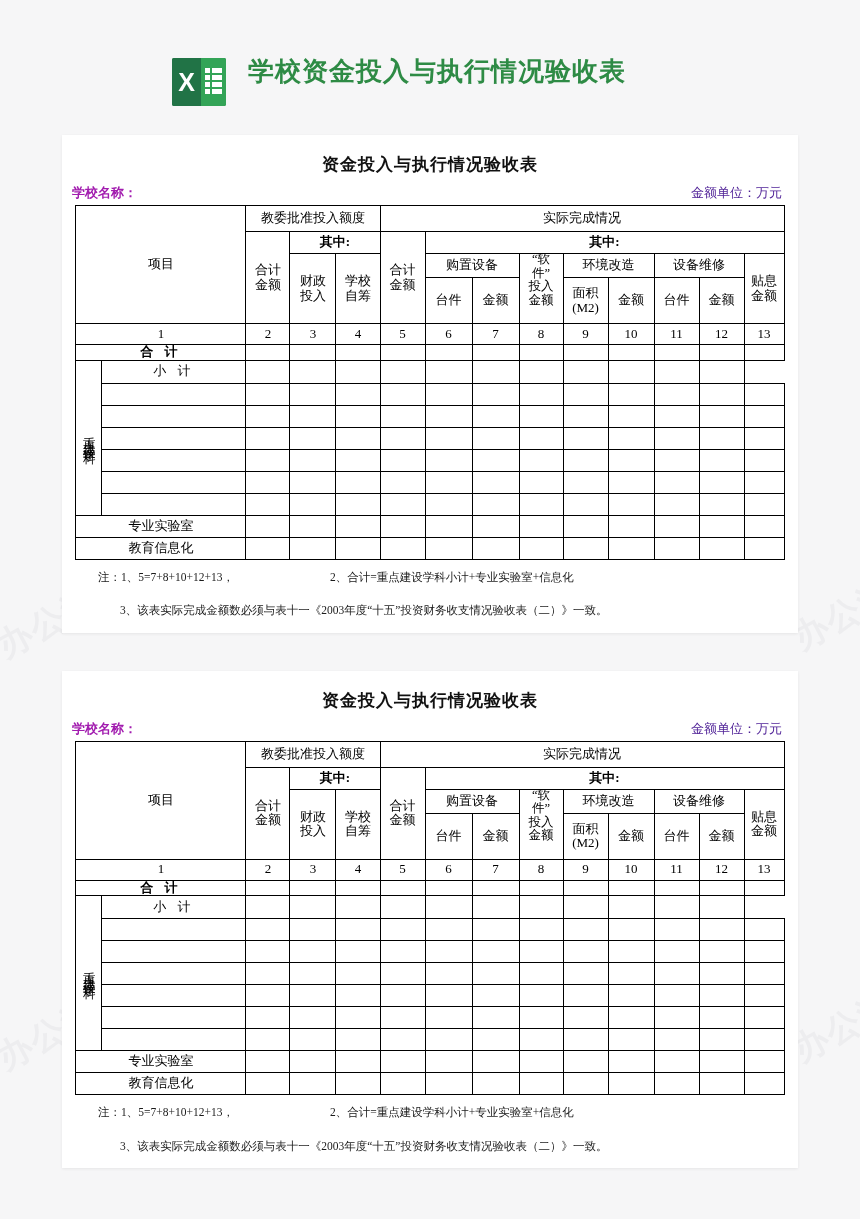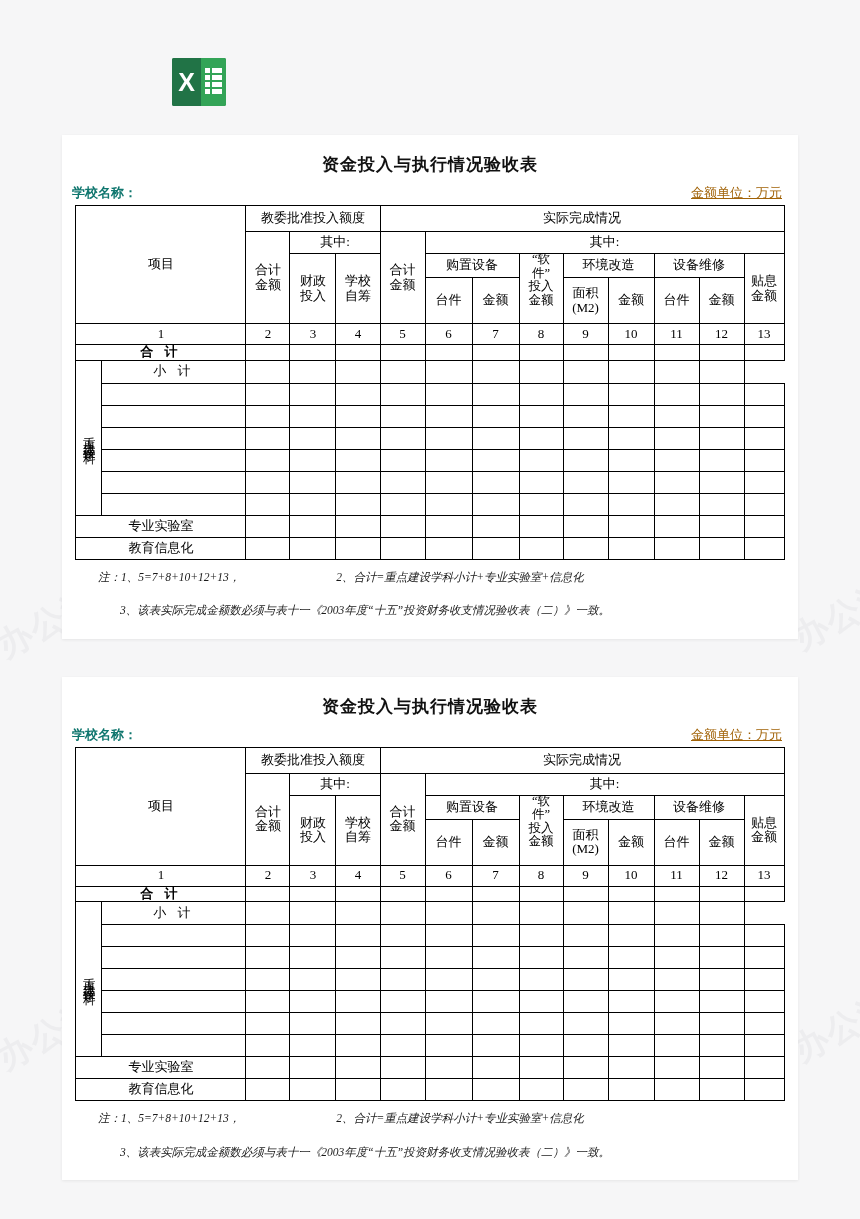--- a/index.html
+++ b/index.html
@@ -97,21 +97,21 @@
   }
   .sub-meta .sep { display: inline-block; padding: 0 14px; font-weight: 400; color: #3a3a3a; }
 
   
   .sheet {
     position: relative;
     z-index: 1;
     background: #ffffff;
     width: 736px;
     margin: 0 auto 38px auto;
-    padding: 16px 0 18px 0;
+    padding: 16px 0 12px 0;
     box-shadow: 0 1px 3px rgba(0,0,0,.07);
   }
   .sheet-title {
     text-align: center;
     font-size: 17px;
     font-weight: 700;
     font-family: "Liberation Sans", sans-serif;
     letter-spacing: 1px;
     color: #111;
     margin: 2px 0 8px 0;
@@ -120,47 +120,46 @@
     display: flex;
     justify-content: space-between;
     align-items: flex-end;
     padding: 0 16px 3px 10px;
     font-size: 12.5px;
   }
   .school-name {
     font-weight: 700;
     font-family: "Liberation Sans", sans-serif;
     font-size: 13px;
-    color: #0f766e;
+    color: #a21caf;
   }
   .unit-note {
     font-family: "Liberation Serif", serif;
     font-size: 13px;
-    color: #a16207;
-    text-decoration: underline;
+    color: #4c1d95;
   }
 
   table.grid-table {
     border-collapse: collapse;
     table-layout: fixed;
     width: 708px;
     margin: 0 auto;
     font-family: "Liberation Serif", "DejaVu Serif", serif;
     font-size: 12px;
     color: #000;
   }
   table.grid-table td {
     border: 1px solid #000;
     text-align: center;
     vertical-align: middle;
     padding: 0 1px;
     line-height: 1.12;
     overflow: hidden;
   }
-  td.tl { text-align: left; padding-left: 4px; }
+  td.tl { text-align: left; padding-left: 4px; font-weight: bold; }
   .hrow1 td { height: 26px; font-size: 13px; }
   .hrow2 td { height: 22px; font-size: 13px; }
   .hrow3 td { height: 24px; font-size: 13px; }
   .hrow4 td { height: 46px; font-size: 13px; }
   .numrow td { height: 21px; font-size: 13px; font-weight: 400; }
   .bodyrow td { height: 22px; }
   .totalrow td { height: 15px; font-weight: 700; letter-spacing: 4px; font-size: 13px; }
   .subrow td  { height: 23px; letter-spacing: 4px; font-size: 13px; }
   .namedrow td { font-size: 13px; }
 
@@ -181,21 +180,20 @@
     font-size: 12.5px;
   }
 
   .notes {
     margin: 8px auto 0 auto;
     width: 708px;
     font-family: "Liberation Serif", serif;
     font-size: 11.5px;
     color: #1a1a1a;
     line-height: 1.7;
-    font-style: italic;
   }
   .notes .l1 { padding-left: 22px; }
   .notes .l1 .gap { display: inline-block; width: 96px; }
   .notes .l2 { padding-left: 44px; margin-top: 14px; }
 </style>
 </head>
 <body>
 
 <div class="wm wm1">办公汇</div>
 <div class="wm wm2">办公汇</div>
@@ -212,20 +210,21 @@
         <i></i>
         <i></i>
         <i></i>
         <i></i>
         <i></i>
         <i></i>
         <i></i>
     </div>
   </div>
   <div class="title-block">
+    <div class="main-title">学校资金投入与执行情况验收表</div>
   </div>
 </div>
 
 <div class="sheet">
   <div class="sheet-title">资金投入与执行情况验收表</div>
   <div class="meta-row">
     <span class="school-name">学校名称：</span>
     <span class="unit-note">金额单位：万元</span>
   </div>
 

